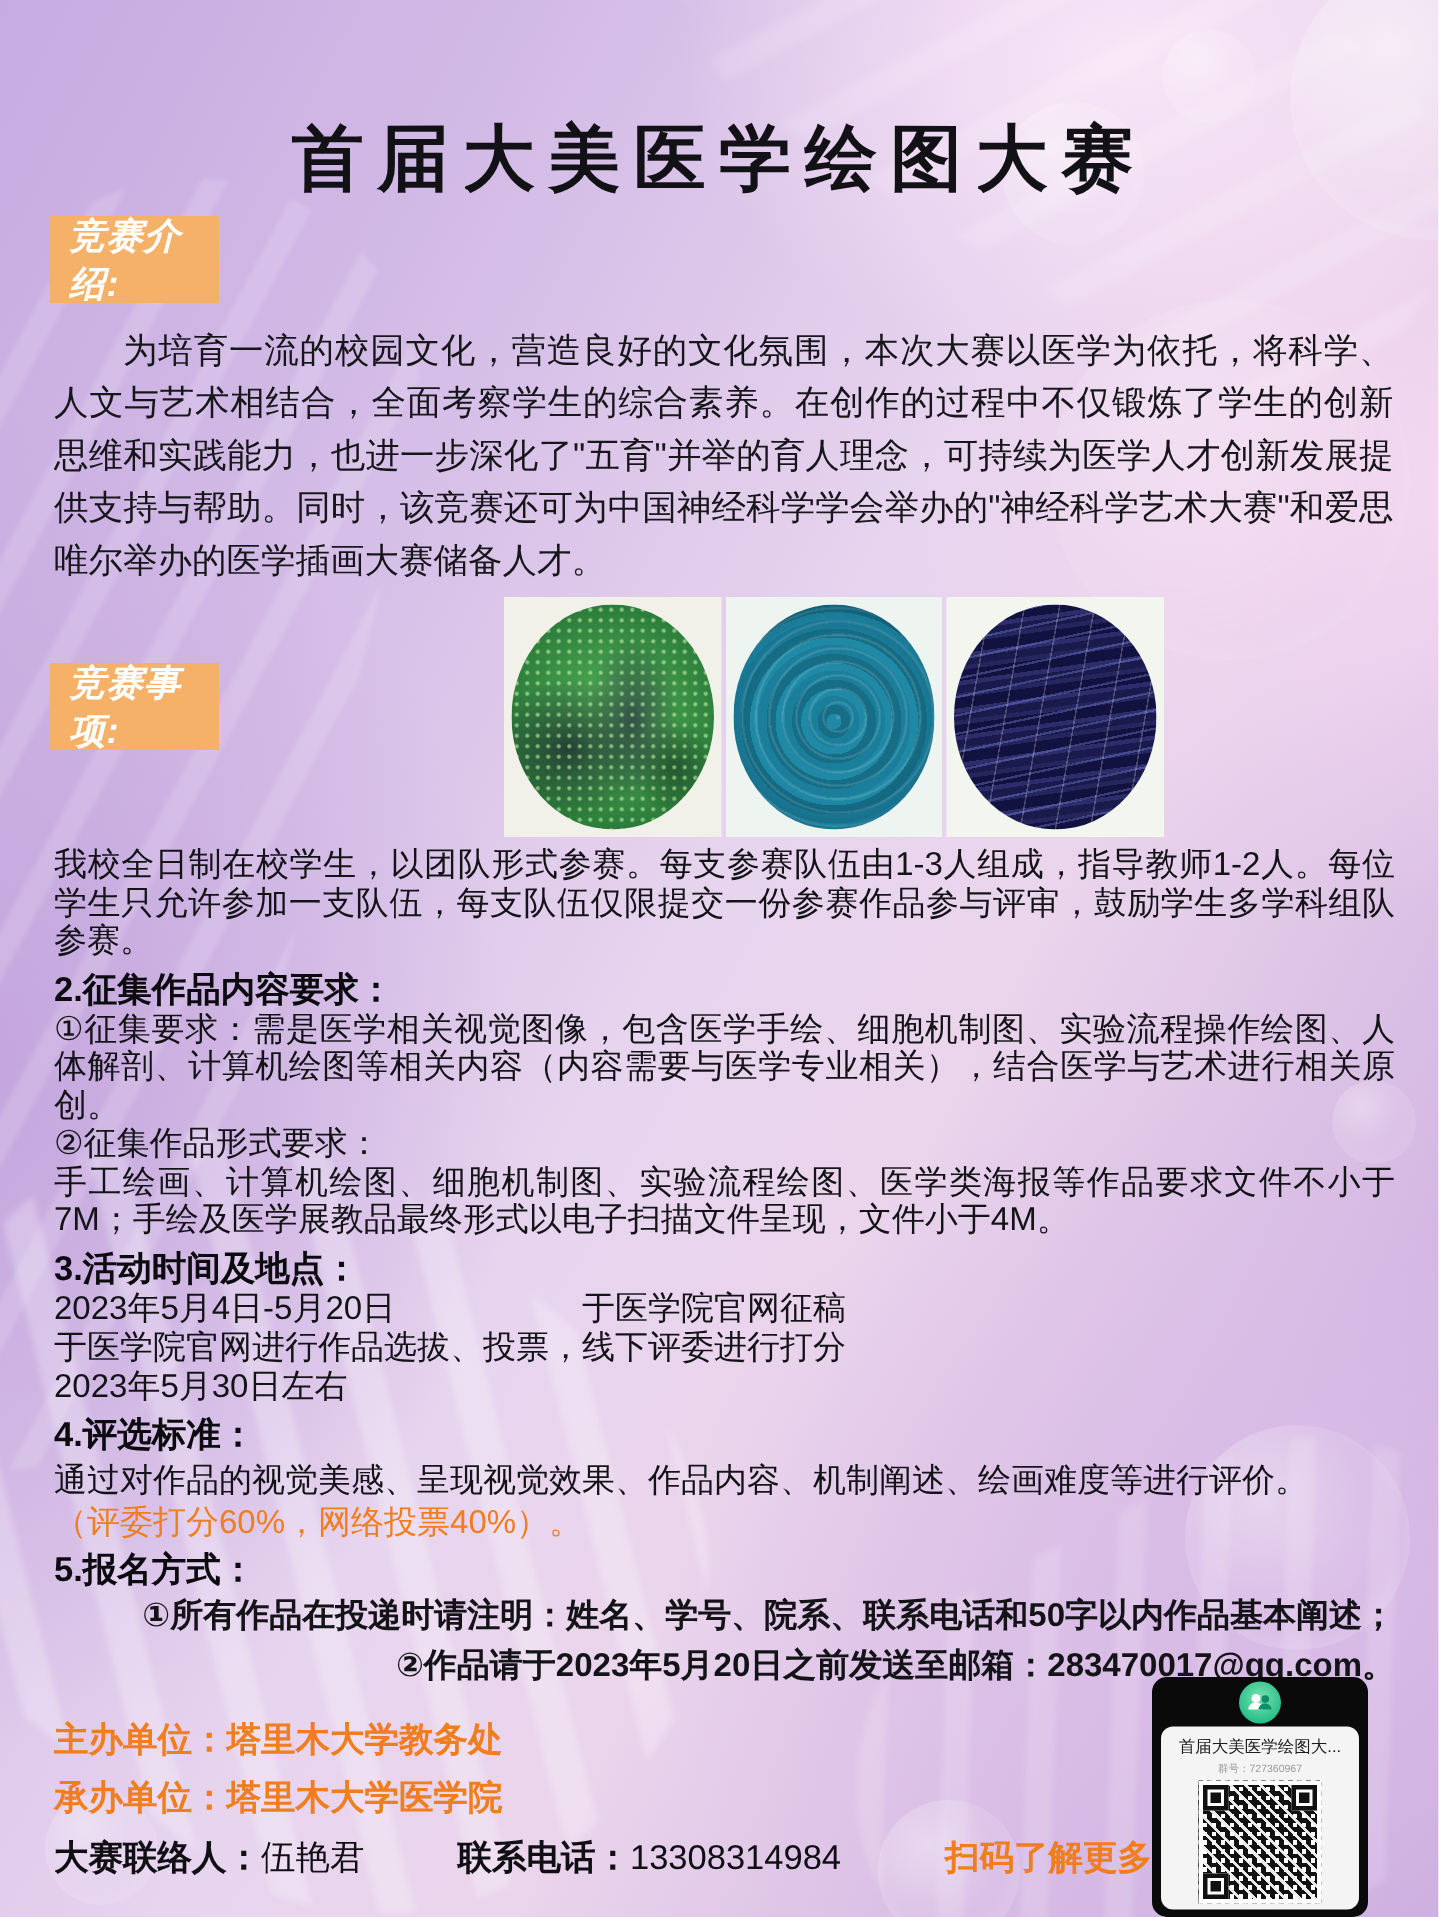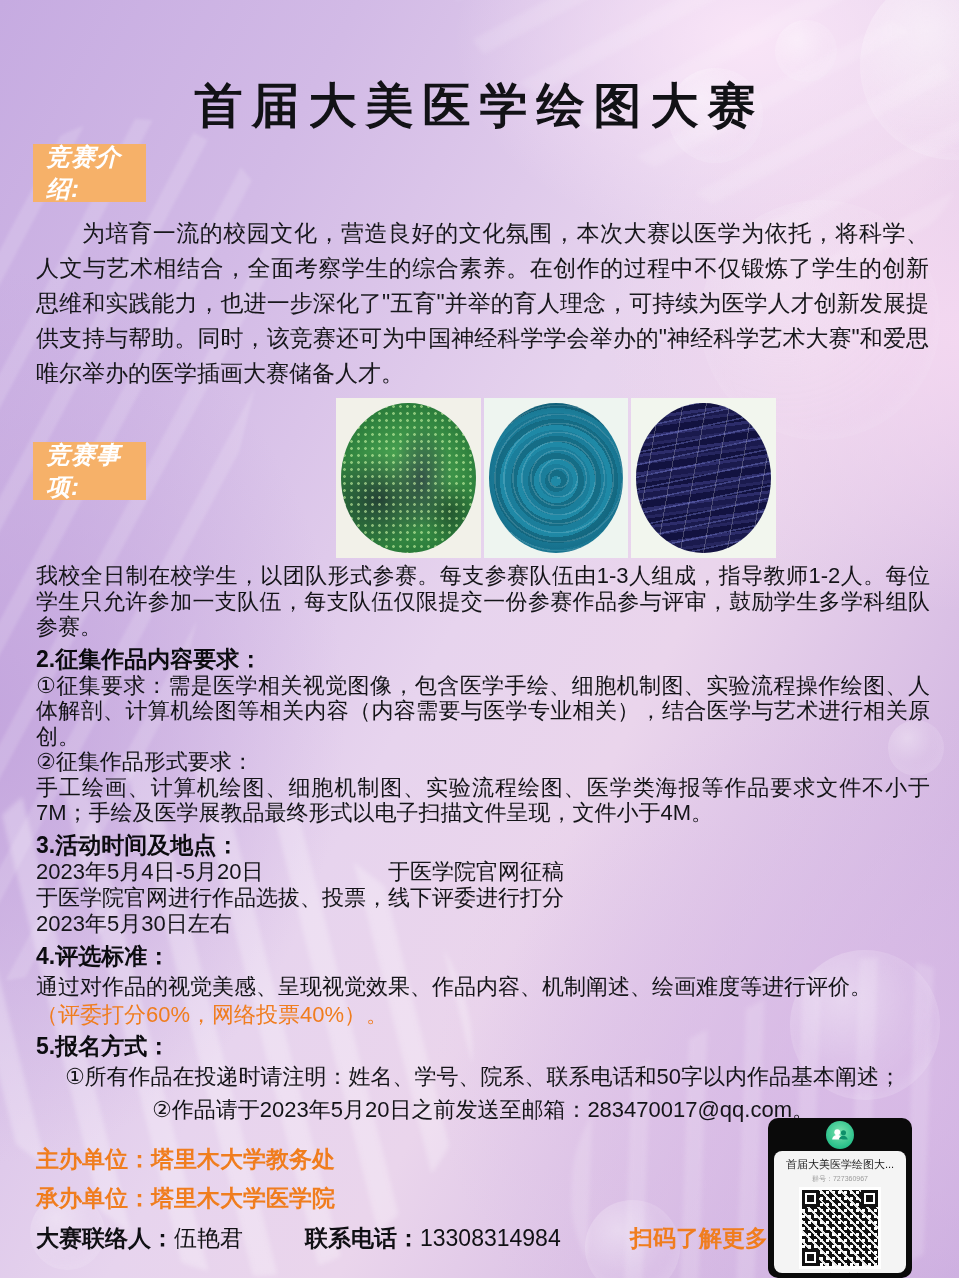--- a/index.html
+++ b/index.html
@@ -61,21 +61,21 @@
     repeating-linear-gradient(172deg, #1a1a4d 0 5px, #26265f 5px 8px, #121240 8px 15px, #2d2d6b 15px 18px);}
 
   .content{position:absolute;top:563px;left:36px;width:894px;z-index:2;color:#141418;}
   .content h3{font-size:23px;font-weight:bold;line-height:27px;margin:0;color:#0c0c10;}
   .content p{font-size:22px;line-height:25.5px;margin:0;text-align:justify;}
   .sec{margin-bottom:6px;}
   .srow{display:flex;line-height:26px;font-size:22px;}
   .sdate{width:352px;flex:none;}
   .sec4 .body{line-height:30px;margin-top:2px;}
   .note{color:#f07d1e;font-size:23px;line-height:30px;margin-top:2px;text-align:left;}
-  .sec5 p{line-height:33px;text-align:center;}
+  .sec5 p{line-height:33px;text-align:right;font-weight:bold;}
 
   .footer{position:absolute;left:36px;top:1146px;width:732px;z-index:3;}
   .orgline{color:#f07d1e;font-weight:bold;font-size:23px;line-height:26px;}
   .orgline + .orgline{margin-top:13px;}
   .contactline{margin-top:14px;display:flex;align-items:baseline;font-size:23px;color:#101014;line-height:26px;}
   .blb{font-weight:bold;}
   .phlabel{margin-left:62px;}
   .scanhint{margin-left:auto;color:#f07d1e;font-weight:bold;}
 
   .qr-card{position:absolute;left:768px;top:1118px;width:144px;height:160px;background:#0a0a0a;

